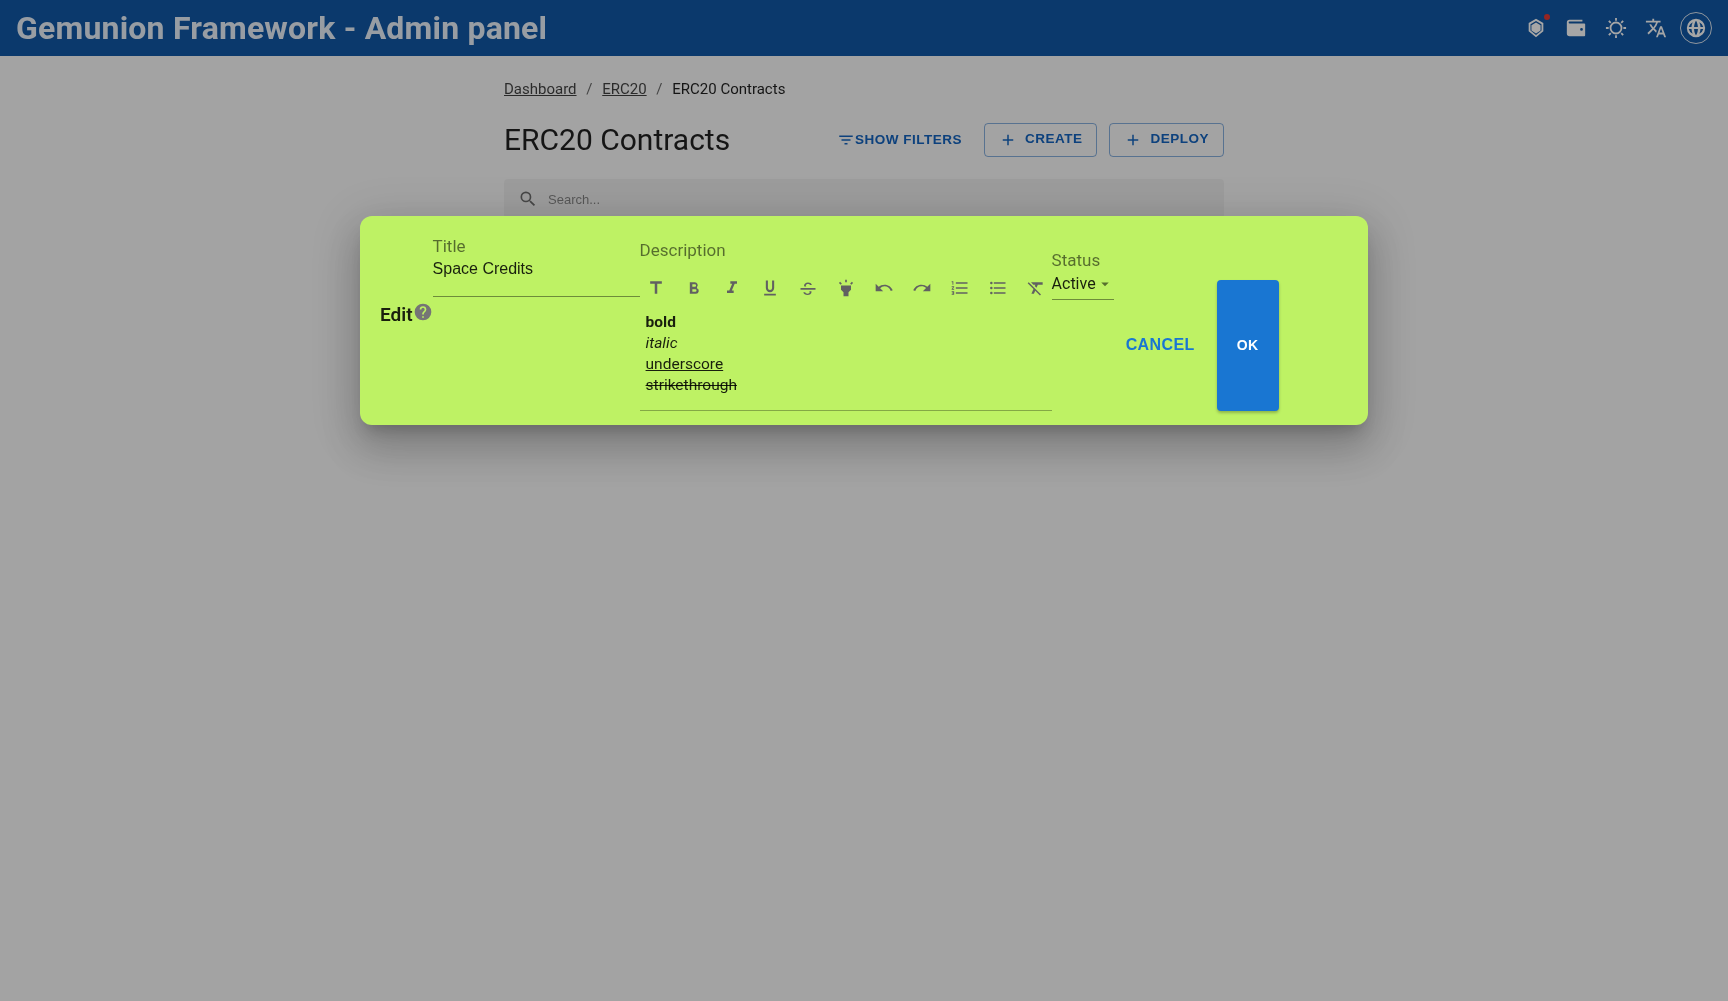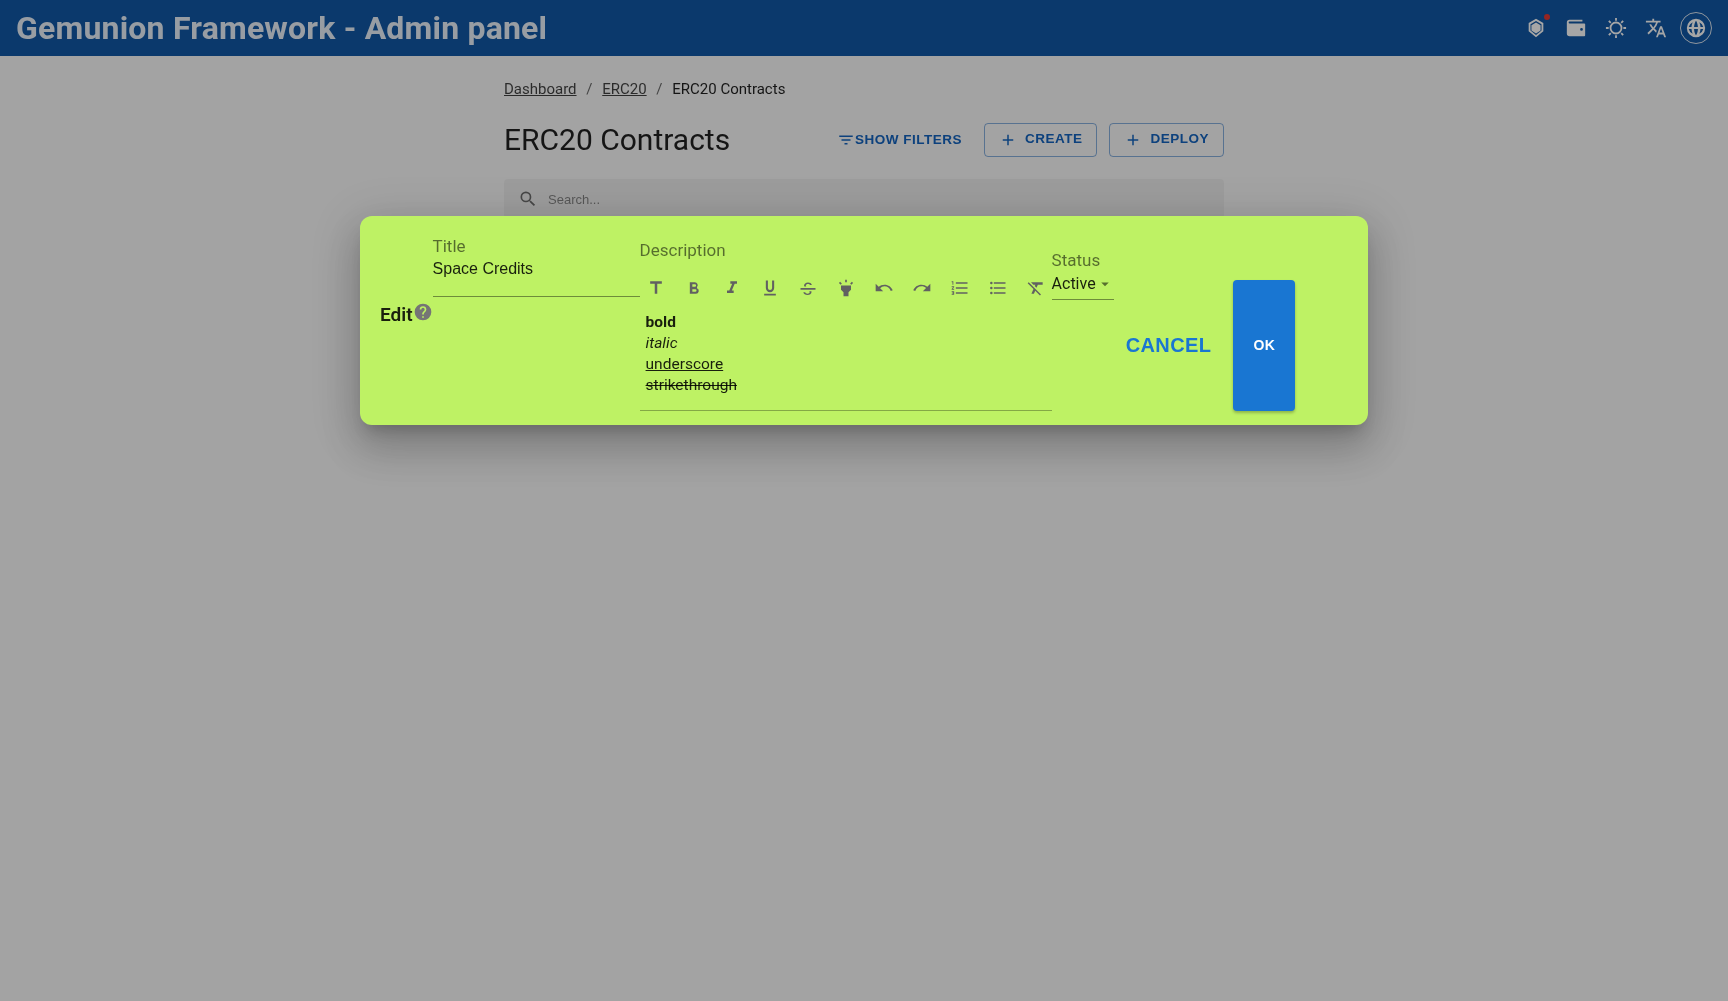--- a/index.html
+++ b/index.html
@@ -78,21 +78,21 @@
   .rte-body .u { text-decoration: underline; }
   .rte-body .s { text-decoration: line-through; }
   .rte-underline { border-bottom: 1px solid rgba(0,0,0,0.3); }
 
   .status-block { margin-top: 14px; }
   .select-row { display: flex; align-items: center; justify-content: space-between; border-bottom: 1px solid rgba(0,0,0,0.42); padding: 2px 0 6px 0; }
   .select-value { font-size: 16px; color: rgba(0,0,0,0.87); }
   .select-row svg { width: 18px; height: 18px; fill: rgba(0,0,0,0.54); }
 
   .dialog-actions { display: flex; justify-content: flex-end; gap: 10px; margin-top: 44px; }
-  .btn-text { font-size: 20px; font-weight: 600; letter-spacing: .4px; color: #1976d2; background: transparent; border: none; padding: 8px 12px; border-radius: 4px; }
+  .btn-text { font-size: 16px; font-weight: 600; letter-spacing: .4px; color: #1976d2; background: transparent; border: none; padding: 8px 12px; border-radius: 4px; }
   .btn-contained { font-size: 14px; font-weight: 600; letter-spacing: .4px; color: #fff; background: #1976d2; border: none; padding: 8px 20px; border-radius: 4px; box-shadow: 0 2px 3px rgba(0,0,0,0.25); }
 </style>
 </head>
 <body>
 
 <div class="appbar">
   <div class="appbar-title">Gemunion Framework - Admin panel</div>
   <div class="appbar-actions">
     <div class="appbar-iconbtn">
       <svg viewBox="0 0 24 24">

